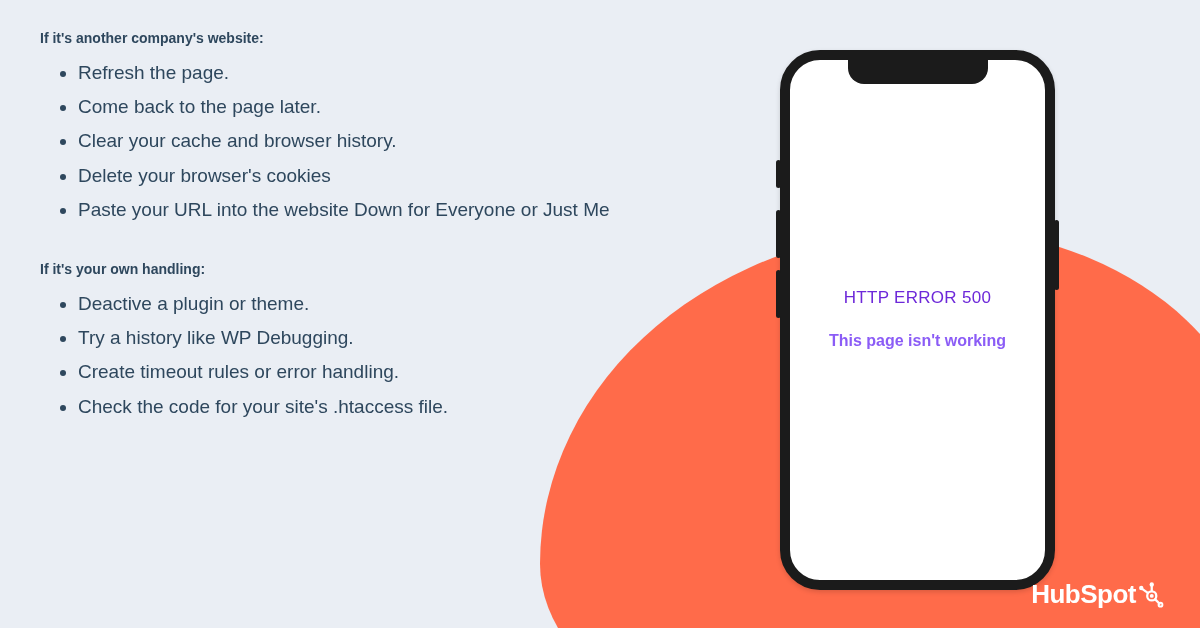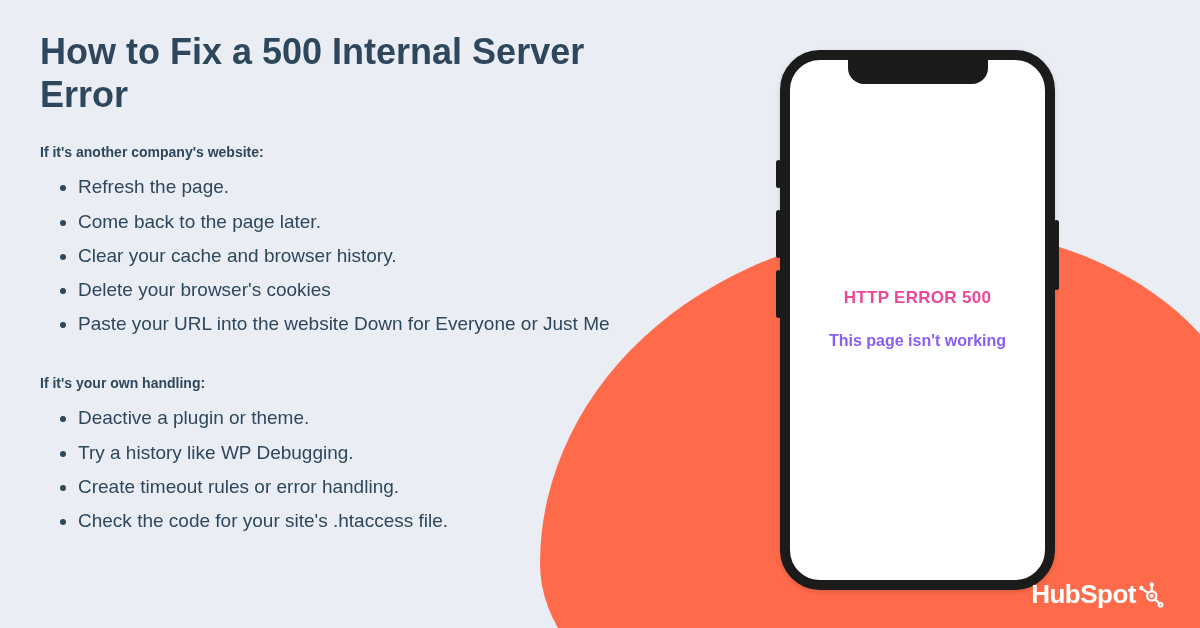--- a/index.html
+++ b/index.html
@@ -95,22 +95,22 @@
     inset: 0;
     display: flex;
     flex-direction: column;
     align-items: center;
     justify-content: center;
     padding: 0 30px;
     text-align: center;
   }
   .err-title {
     font-size: 17px;
-    font-weight: 700;
-    color: #ec4899;
+    font-weight: 400;
+    color: #6d28d9;
     letter-spacing: 0.3px;
     margin-bottom: 22px;
   }
   .err-sub {
     font-size: 16px;
     font-weight: 700;
     color: #8b5cf6;
     line-height: 1.35;
   }
 
@@ -133,21 +133,20 @@
     width: 28px;
     height: 28px;
   }
 </style>
 </head>
 <body>
 
 <div class="blob"></div>
 
 <div class="content">
-  <h1 class="title">How to Fix a 500 Internal Server Error</h1>
 
   <h2 class="section-heading">If it's another company's website:</h2>
   <ul class="steps">
     <li>Refresh the page.</li>
     <li>Come back to the page later.</li>
     <li>Clear your cache and browser history.</li>
     <li>Delete your browser's cookies</li>
     <li>Paste your URL into the website Down for Everyone or Just Me</li>
   </ul>
 

